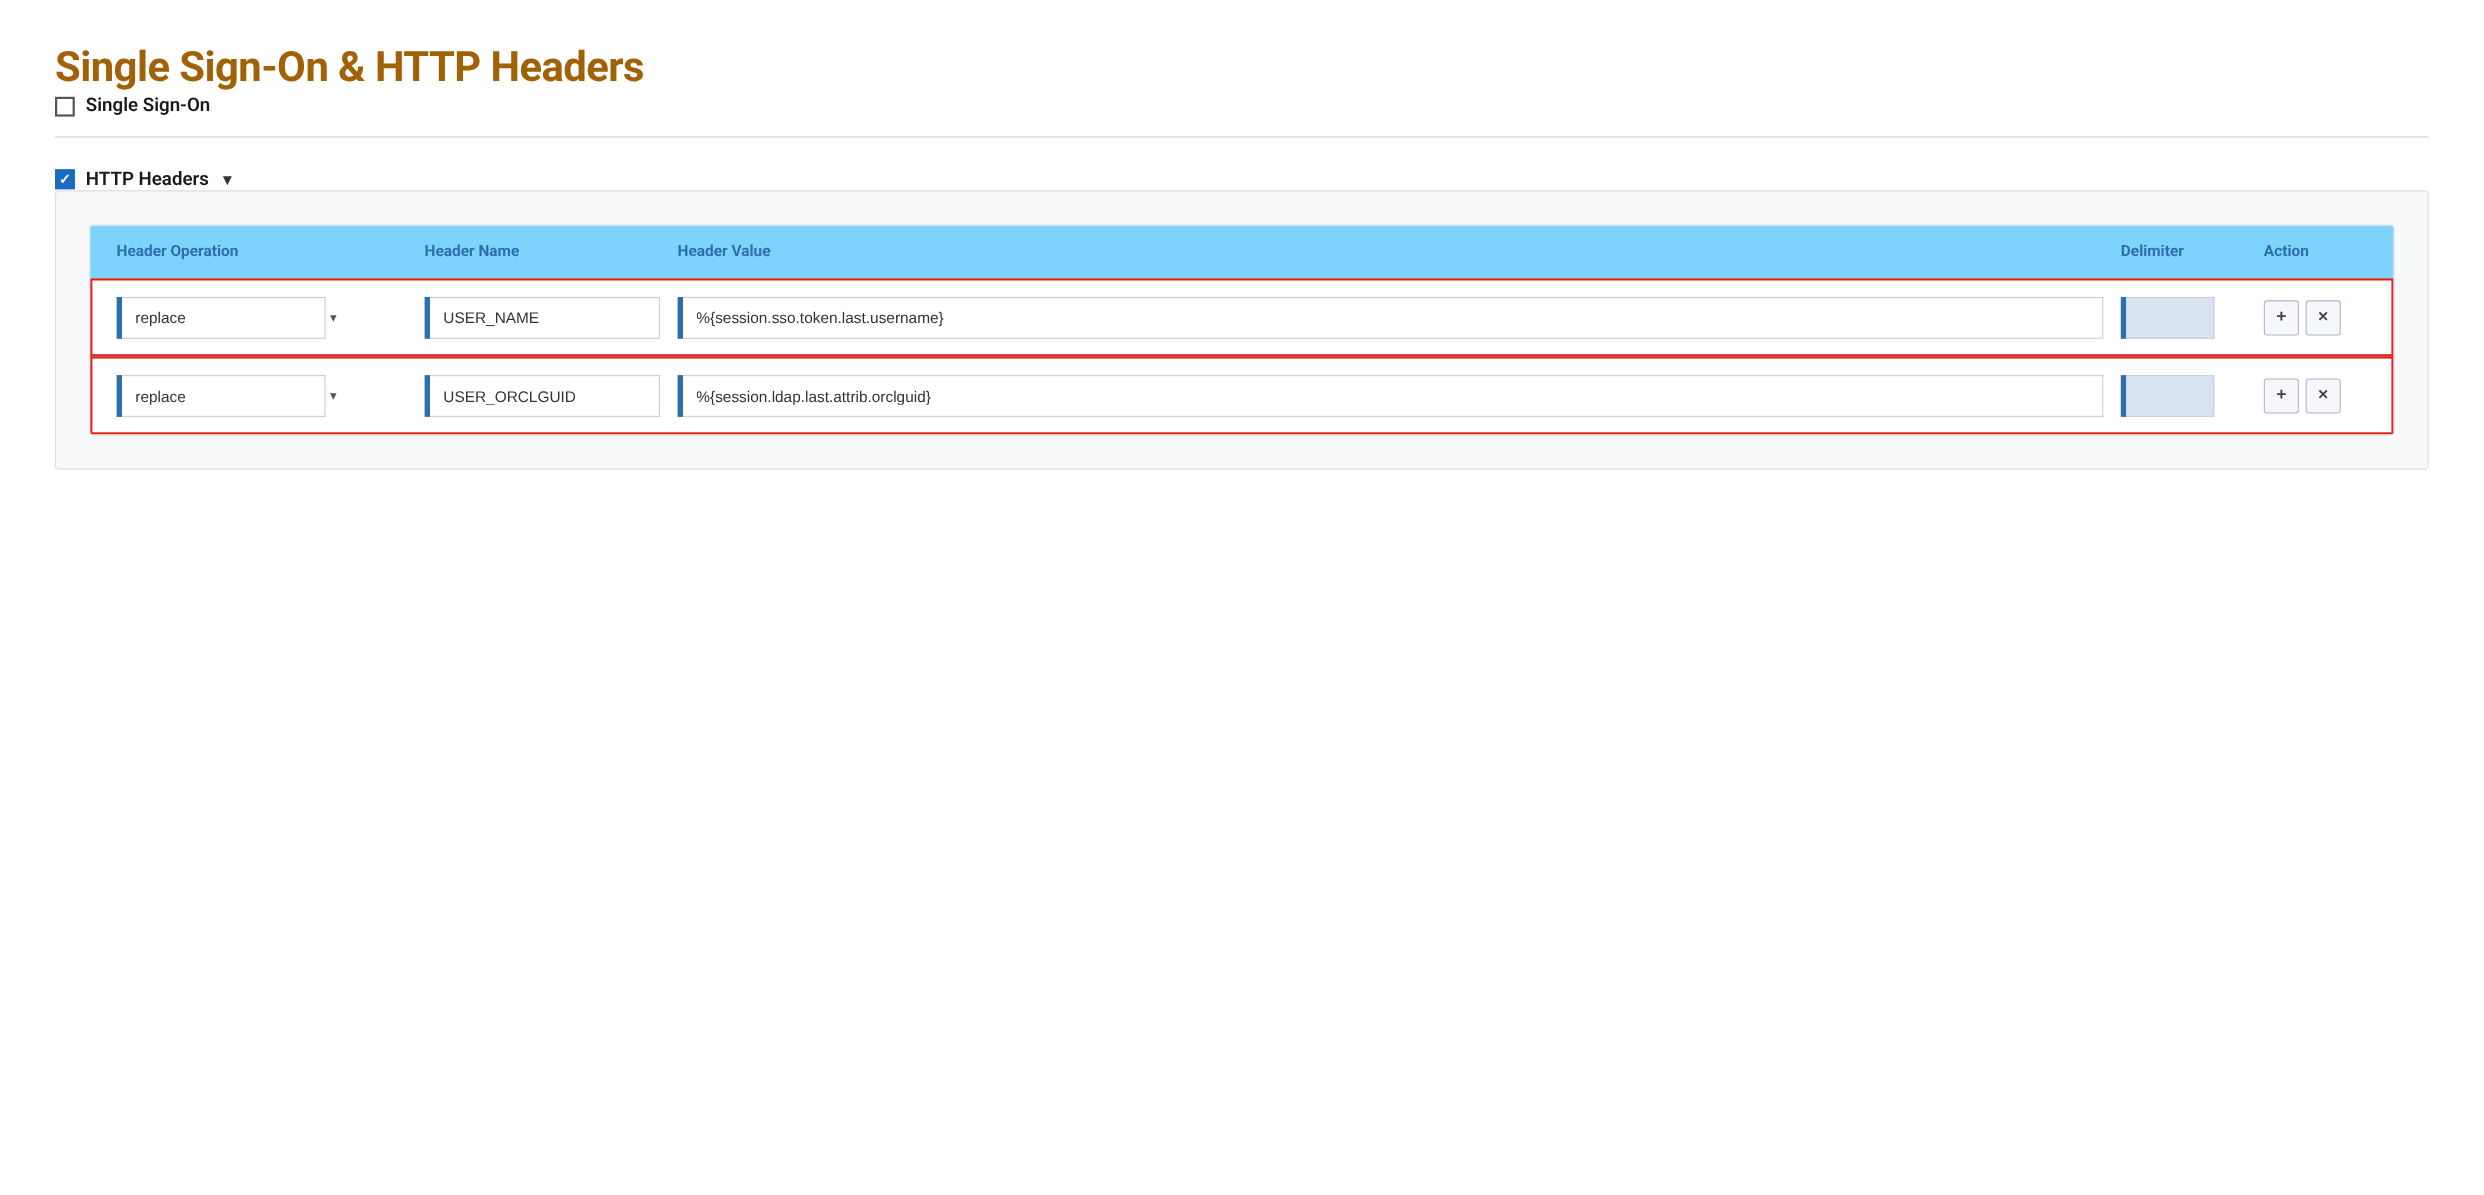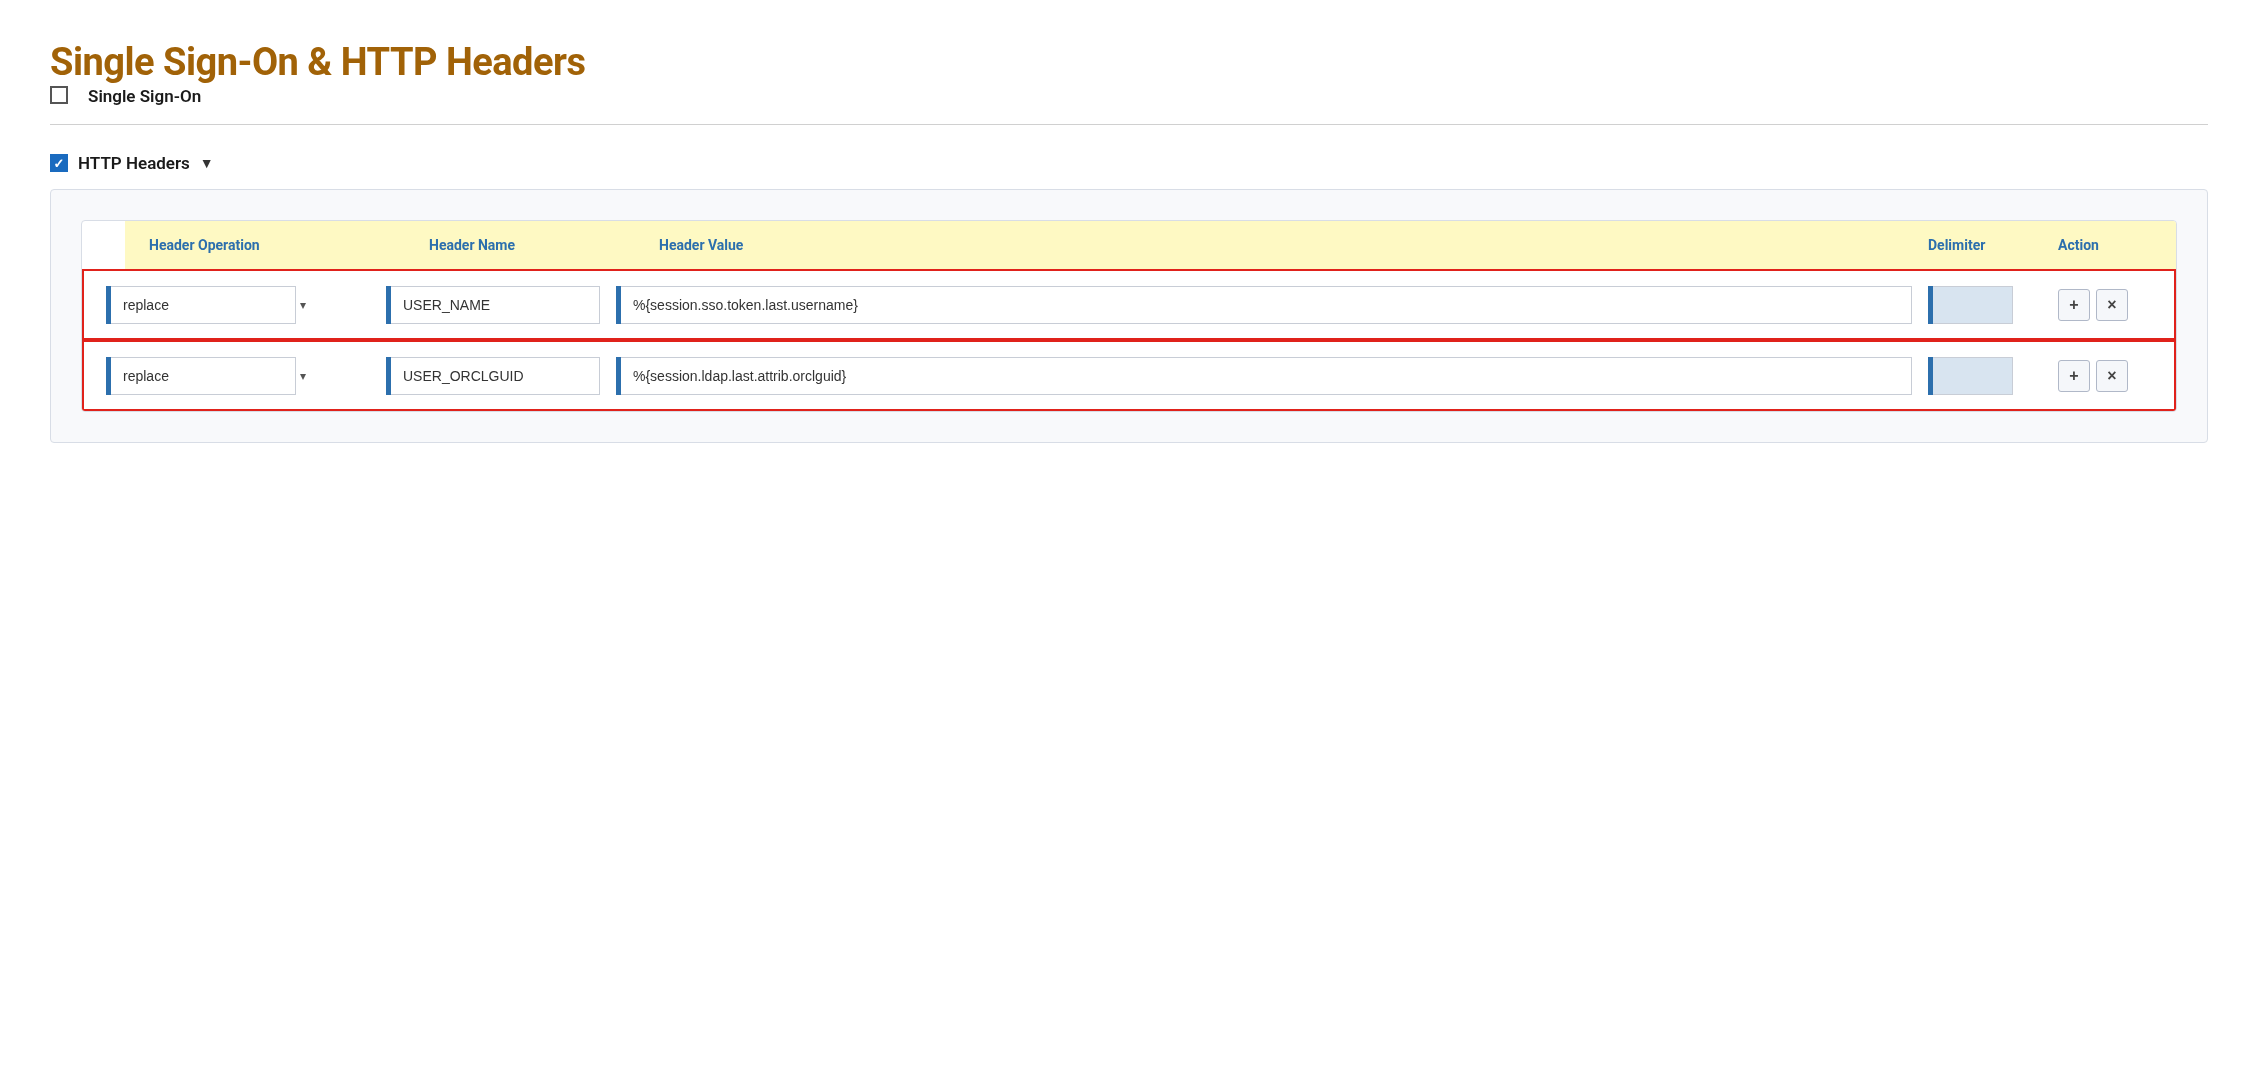--- a/index.html
+++ b/index.html
@@ -13,22 +13,22 @@
     .page-title {
       font-size: 38px;
       font-weight: 700;
       color: #a16207;
       margin-bottom: 2px;
       letter-spacing: -0.5px;
     }
 
     .sso-section {
       display: flex;
-      align-items: flex-start;
-      gap: 20px;
+      align-items: flex-end;
+      gap: 10px;
       margin-bottom: 18px;
     }
 
     .sso-checkbox {
       width: 18px;
       height: 18px;
       border: 2px solid #555;
       display: inline-block;
       flex-shrink: 0;
       background: #fff;
@@ -43,21 +43,20 @@
     .divider {
       border: none;
       border-top: 1px solid #d0d0d0;
       margin-bottom: 28px;
     }
 
     .http-headers-section {
       display: flex;
       align-items: center;
       gap: 10px;
-      margin-bottom: 16px;
     }
 
     .http-checkbox {
       width: 18px;
       height: 18px;
       border: 2px solid #1a6bbf;
       background: #1a6bbf;
       display: inline-flex;
       align-items: center;
       justify-content: center;
@@ -116,24 +115,23 @@
     .table-container {
       background: #fff;
       border: 1px solid #d8dde6;
       border-radius: 4px;
       overflow: hidden;
     }
 
     .table-header {
       display: grid;
       grid-template-columns: 280px 230px 1fr 130px 110px;
-      background: #fef9c3;
+      background: #7dd3fc;
       padding: 12px 16px;
       gap: 0;
-      margin-left: 43px;
     }
 
     .col-header {
       font-size: 14px;
       font-weight: 700;
       color: #2c6fad;
       padding: 4px 8px;
     }
 
     .table-row {

